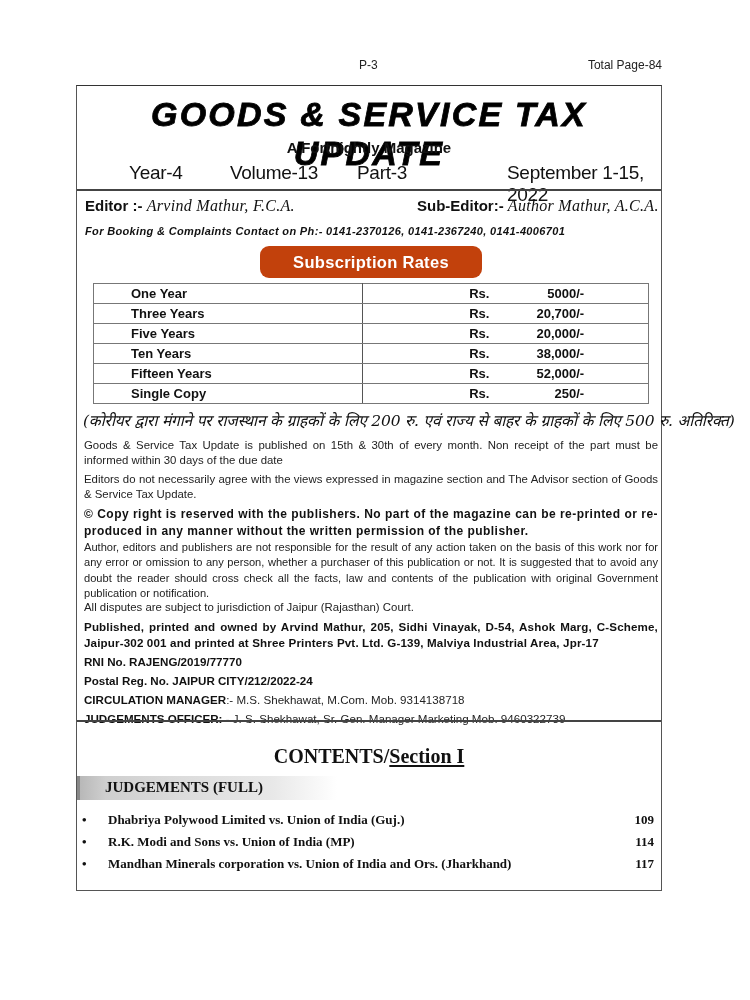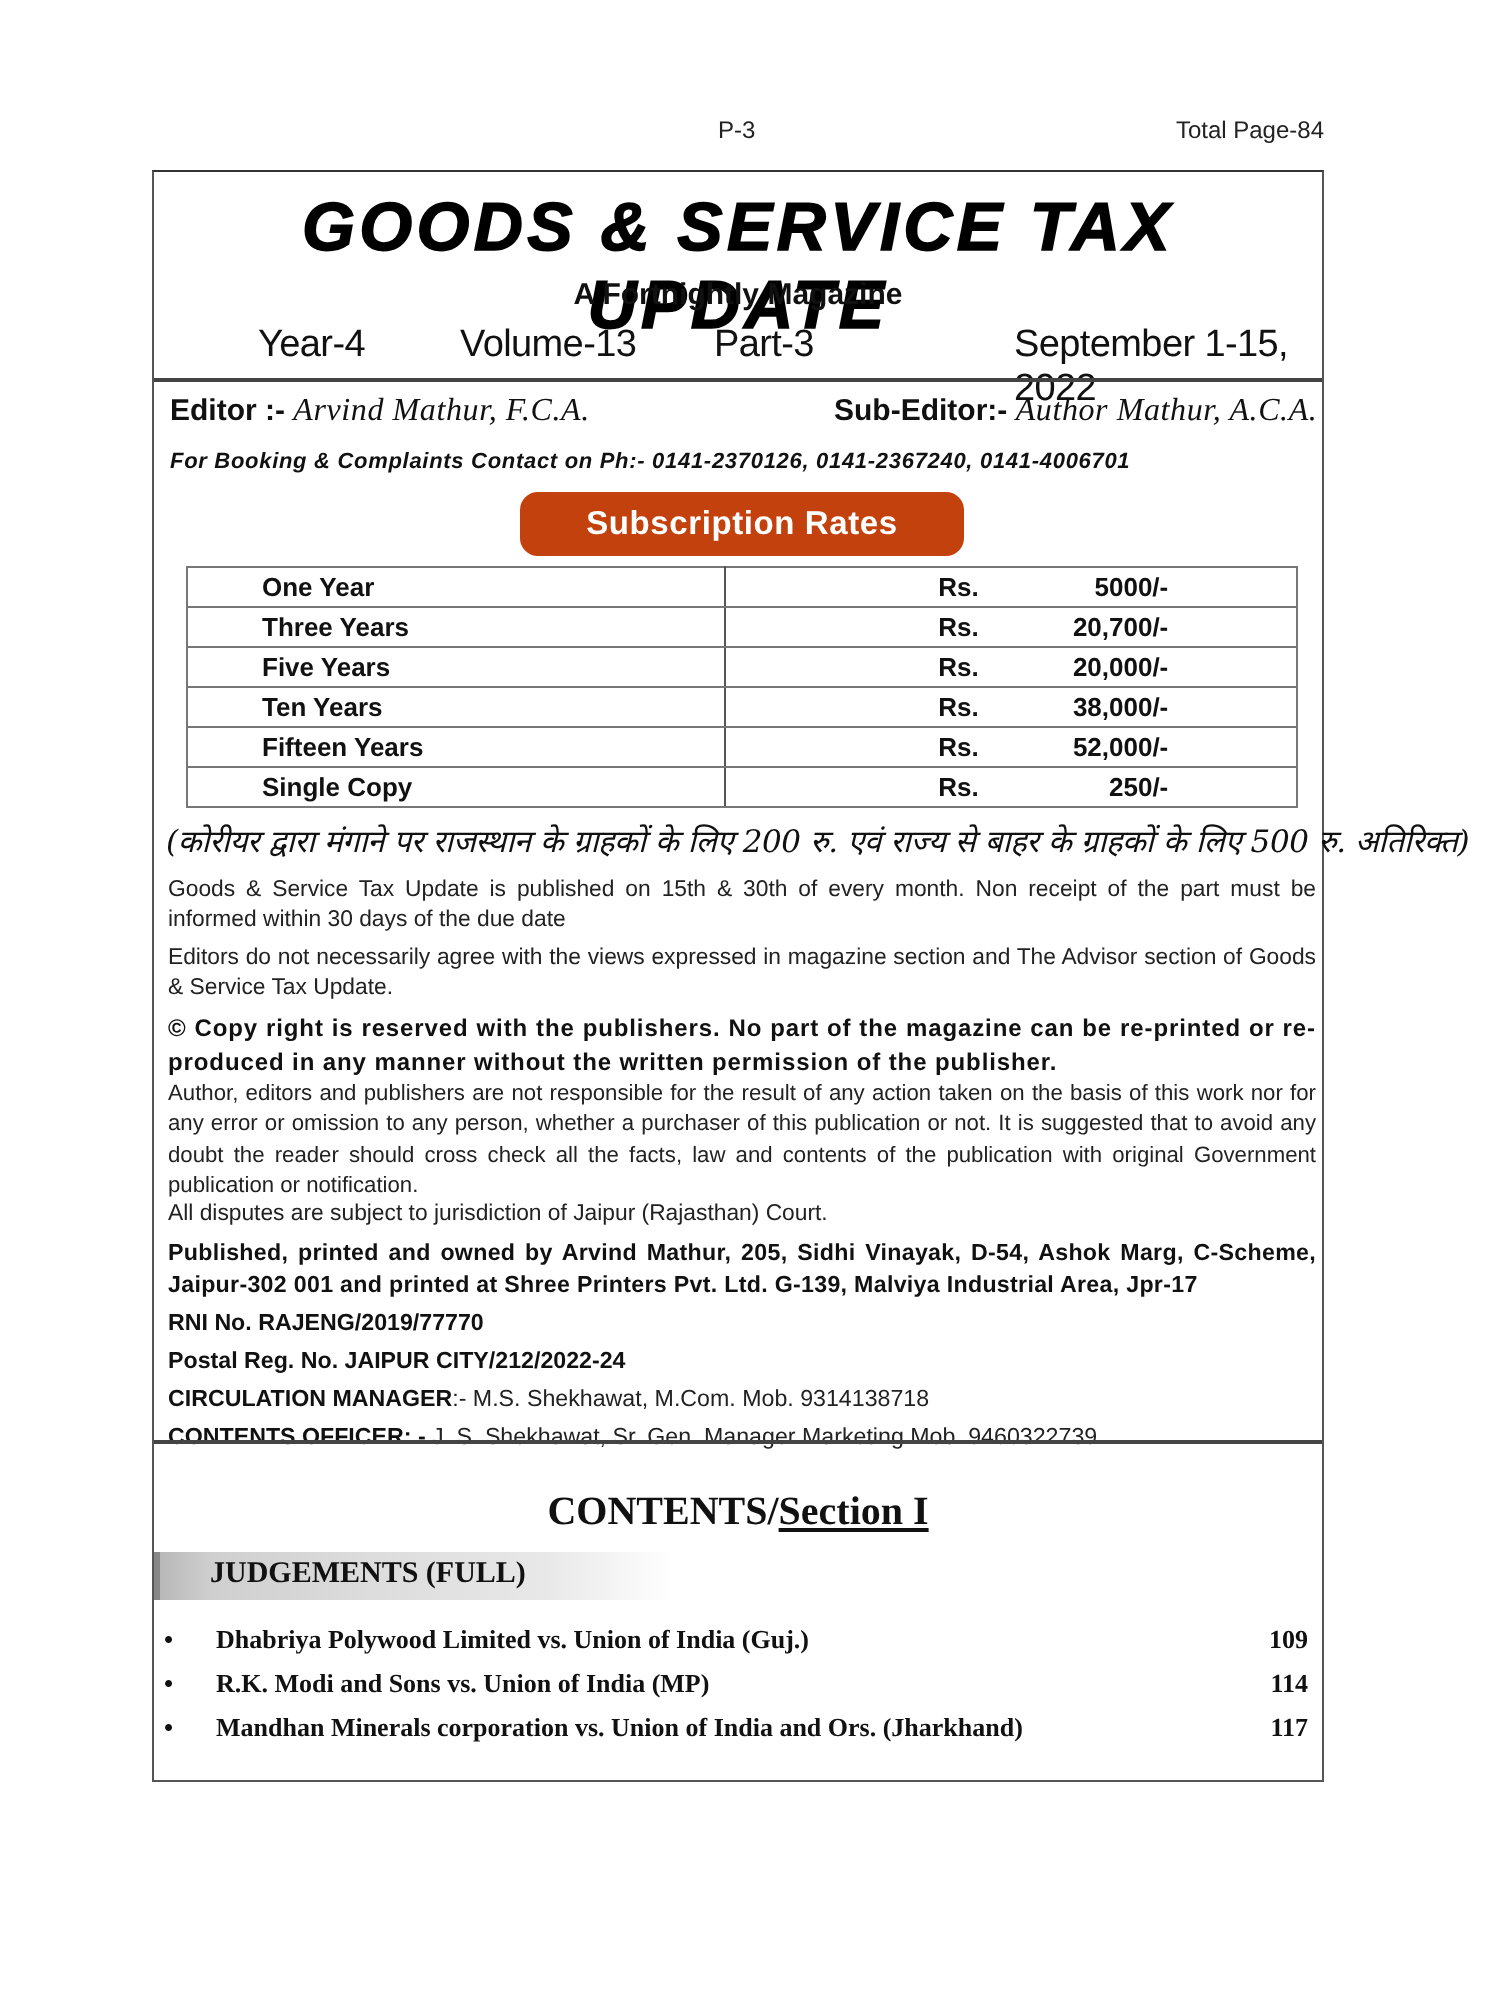--- a/index.html
+++ b/index.html
@@ -143,21 +143,21 @@
 
   <p class="para p1">Goods &amp; Service Tax Update is published on 15th &amp; 30th of every month. Non receipt of the part must  be informed within 30 days of the due date</p>
   <p class="para p2">Editors do not necessarily agree with the views expressed in magazine section and The Advisor section of Goods &amp; Service Tax Update.</p>
   <p class="para p3">©  Copy right is reserved with the publishers. No part of the magazine can be re-printed or re-produced in any manner without the written permission of the publisher.</p>
   <p class="para p4">Author, editors and publishers are not responsible for the result of any action taken on the basis of this work nor for any error or omission to any person, whether a purchaser of this publication or not. It is suggested that to avoid any doubt the reader should cross check all the facts, law and contents of the publication with original Government publication or notification.</p>
   <p class="para p5">All disputes are subject to jurisdiction of Jaipur (Rajasthan) Court.</p>
   <p class="para p6">Published, printed and owned by Arvind Mathur, 205, Sidhi Vinayak, D-54, Ashok Marg, C-Scheme, Jaipur-302 001 and printed at Shree Printers Pvt. Ltd. G-139, Malviya Industrial Area, Jpr-17</p>
   <p class="para p7">RNI No. RAJENG/2019/77770</p>
   <p class="para p8">Postal Reg. No. JAIPUR CITY/212/2022-24</p>
   <p class="para p9"><b>CIRCULATION MANAGER</b><span>:- M.S. Shekhawat, M.Com. Mob. 9314138718</span></p>
-  <p class="para p10"><b>CONTENTS OFFICER: -</b><span> J. S. Shekhawat, Sr. Gen. Manager Marketing Mob. 9460322739</span></p>
+  <p class="para p10"><b>JUDGEMENTS OFFICER: -</b><span> J. S. Shekhawat, Sr. Gen. Manager Marketing Mob. 9460322739</span></p>
 
   <div class="rule rule-2"></div>
 
   <div class="contents-title"><span>CONTENTS/</span><span class="ul">Section I</span></div>
 
   <div class="judg-bar">
     <span class="judg-label">JUDGEMENTS (FULL)</span>
   </div>
 
   <ul class="toc-list">

